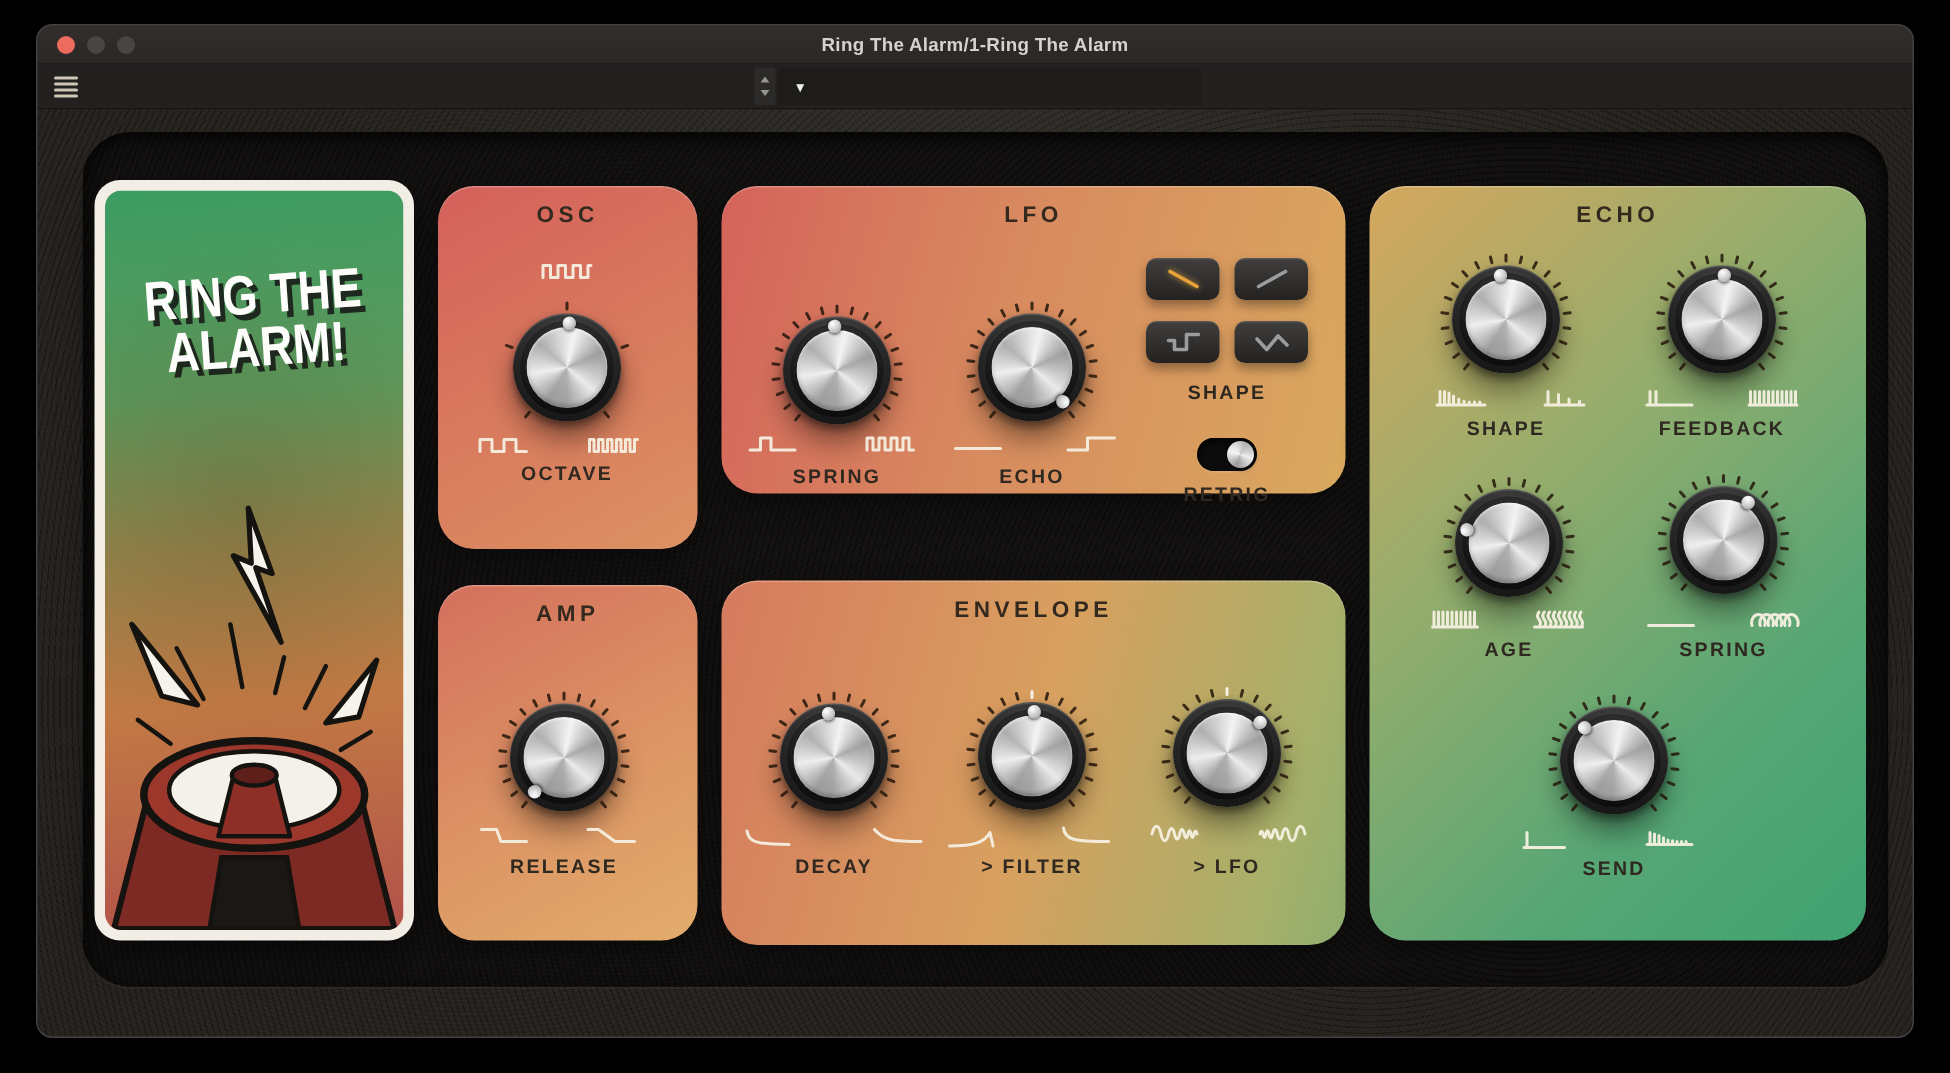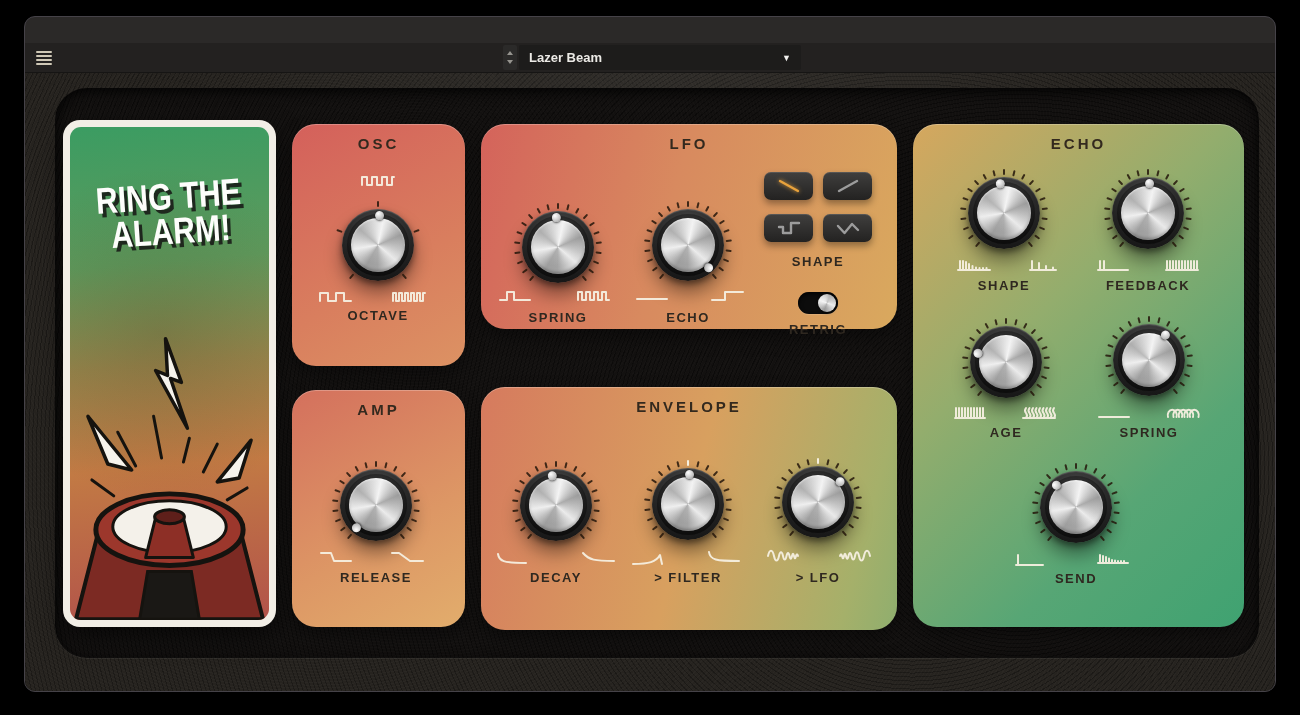--- a/index.html
+++ b/index.html
@@ -113,35 +113,42 @@
        color:#fdfdfb;font-weight:800;font-size:37px;line-height:.95;letter-spacing:0;
        text-shadow:4px 4px 0 rgba(24,28,23,.9);}
   .art-svg{position:absolute;left:0;bottom:0;width:199px;height:300px;}
 </style>
 </head>
 <body>
 
 <div class="stage">
   <div class="window">
 
+    <div class="titlebar">
+      <div class="traffic">
+        <span class="light red"></span>
+        <span class="light"></span>
+        <span class="light"></span>
+      </div>
+      <div class="wtitle">Ring The Alarm/1-Ring The Alarm</div>
+    </div>
 
     <div class="toolbar">
       <div class="hamburger">
           <i></i>
           <i></i>
           <i></i>
           <i></i>
         </div>
       <div class="preset-wrap">
         <div class="stepper">
           <span class="tri up"></span>
           <span class="tri dn"></span>
         </div>
         <div class="combo">
-          <span class="val">Lazer Beam</span>
           <span class="caret">▼</span>
         </div>
       </div>
     </div>
 
     <div class="pbody">
       <div class="leather"></div>
 
       <div class="art">
         <div class="art-inner">

